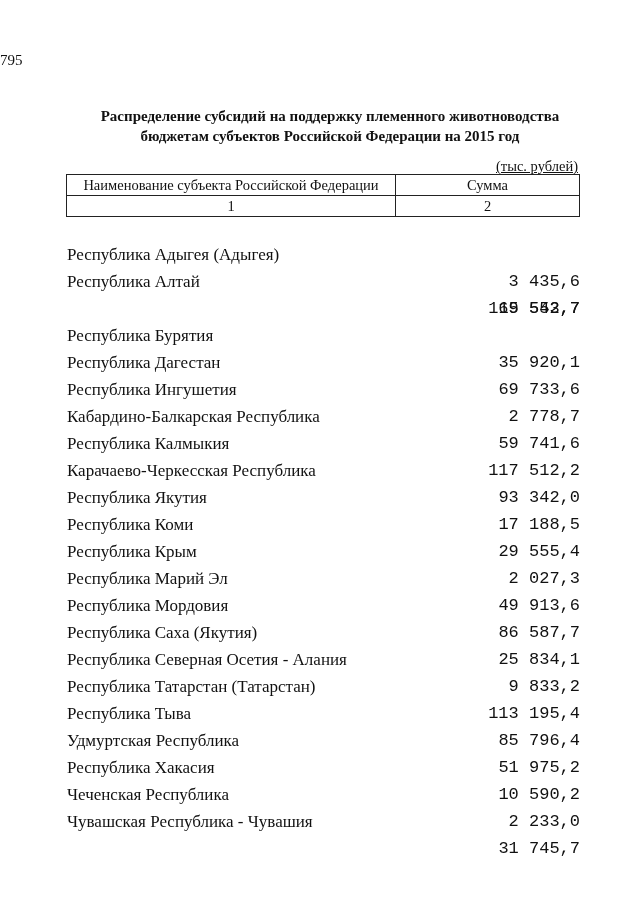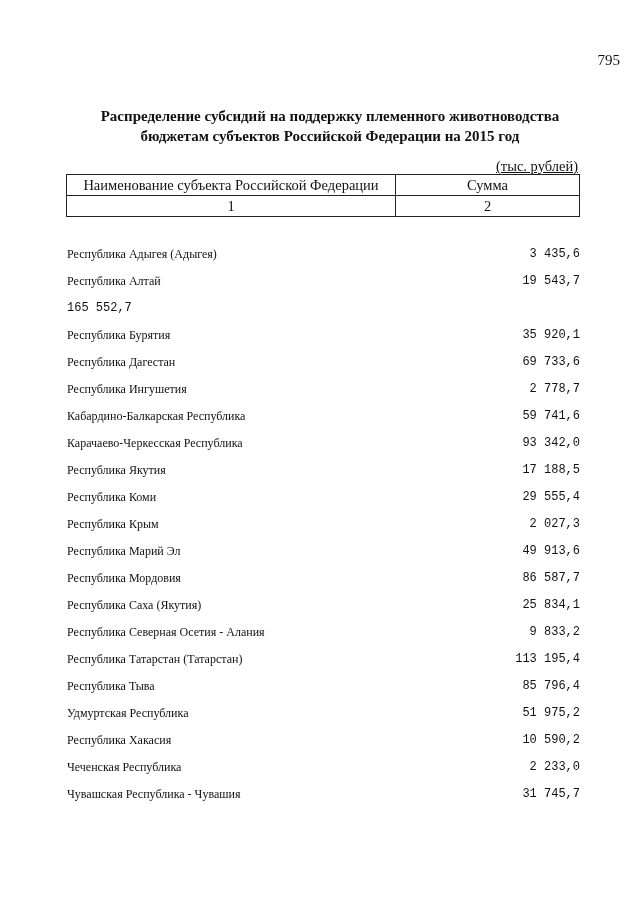--- a/index.html
+++ b/index.html
@@ -1,42 +1,43 @@
 <!DOCTYPE html>
 <html><head>
   <meta charset="utf-8">
   <style>
     html, body { margin: 0; padding: 0; background: #ffffff; }
     body {
       width: 640px; height: 905px; position: relative; overflow: hidden;
       font-family: "Liberation Serif", "DejaVu Serif", serif; color: #111;
     }
     .page-number {
-      position: absolute; top: 52px; left: 0; width: 620px; text-align: right;
+      position: absolute; top: 52px; left: 0; width: 620px; text-align: left;
       font-size: 15px;
     }
     .title {
       position: absolute; top: 106px; left: 0; width: 660px; text-align: center;
       font-size: 15px; font-weight: bold; line-height: 20px;
     }
     .units {
       position: absolute; top: 158px; right: 62px; font-size: 14.5px; text-decoration: underline;
     }
     table.header {
       position: absolute; top: 174px; left: 66px; width: 514px;
       border-collapse: collapse; font-size: 14.5px;
     }
     table.header td {
       border: 1px solid #222; text-align: center; padding: 0; height: 20px; line-height: 20px;
     }
     table.header td.c1 { width: 328px; }
     .rows { position: absolute; top: 241px; left: 67px; width: 513px; }
     .row {
       display: flex; justify-content: space-between; height: 27px; line-height: 27px;
-      font-size: 12px;
+      font-size: 17px;
+      flex-direction: column;
     }
     .row .val { text-align: right; font-family: Liberation Mono, monospace; }
   </style>
 </head>
 <body>
 
 <div class="page-number">795</div>
 
 <div class="title">
   <div>Распределение субсидий на поддержку племенного животноводства</div>
@@ -78,20 +79,24 @@
       <span>Республика Дагестан</span>
       <span class="val">69 733,6</span>
     </div>
     <div class="row">
       <span>Республика Ингушетия</span>
       <span class="val">2 778,7</span>
     </div>
     <div class="row">
       <span>Кабардино-Балкарская Республика</span>
       <span class="val">59 741,6</span>
+    </div>
+    <div class="row">
+      <span>Республика Калмыкия</span>
+      <span class="val">117 512,2</span>
     </div>
     <div class="row">
       <span>Карачаево-Черкесская Республика</span>
       <span class="val">93 342,0</span>
     </div>
     <div class="row">
       <span>Республика Якутия</span>
       <span class="val">17 188,5</span>
     </div>
     <div class="row">

